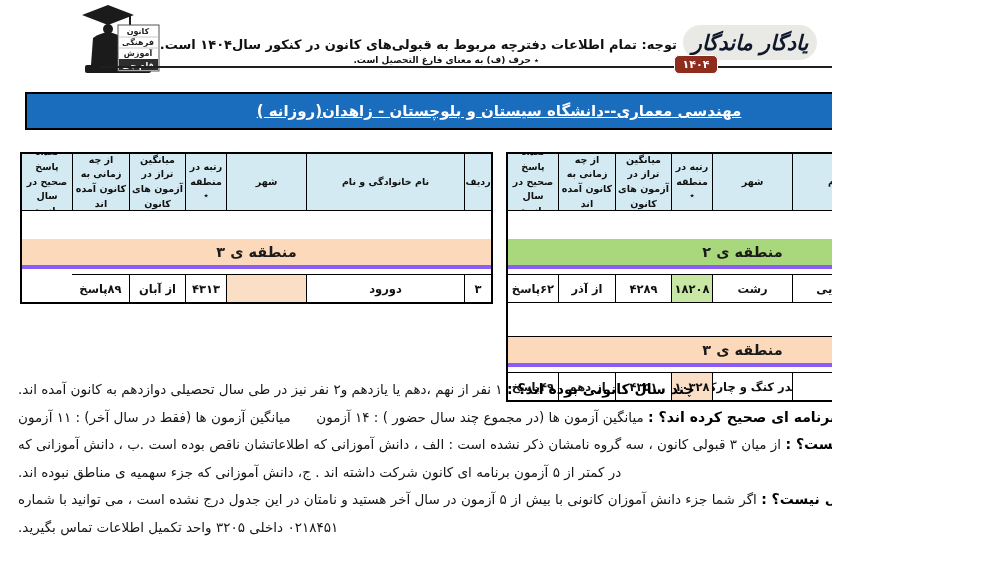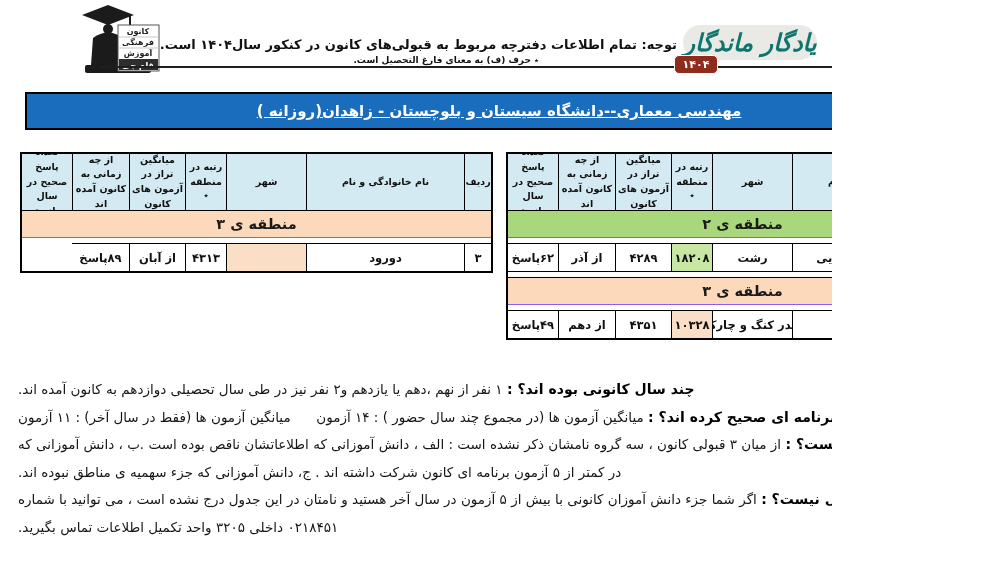--- a/index.html
+++ b/index.html
@@ -6,40 +6,40 @@
   #page{position:relative;width:832px;height:587px;background:#ffffff;overflow:hidden;
         font-family:"DejaVu Sans",sans-serif;color:#111;}
 
   
   .logo-wrap{position:absolute;left:74px;top:2px;width:88px;height:74px;}
   .notice1{position:absolute;top:37px;right:155px;font-size:13px;font-weight:bold;direction:rtl;white-space:nowrap;}
   .notice2{position:absolute;top:55px;right:293px;font-size:9px;font-weight:bold;direction:rtl;white-space:nowrap;}
   .rule{position:absolute;top:66px;left:100px;width:762px;height:2px;background:#1f1f1f;}
   .brand-pill{position:absolute;top:25px;right:15px;width:134px;height:35px;border-radius:18px;
               background:#e9e9e6;display:flex;align-items:center;justify-content:center;
-              font-size:24px;font-weight:bold;font-style:italic;direction:rtl;color:#0f766e;}
+              font-size:21px;font-weight:bold;font-style:italic;direction:rtl;color:#0f172a;}
   .year-badge{position:absolute;top:55px;right:114px;width:42px;height:17px;border-radius:5px;
               background:#8e2c1e;color:#fff;font-size:11px;font-weight:bold;display:flex;
               align-items:center;justify-content:center;border:1px solid #fff;z-index:3;}
 
   
   .title-bar{position:absolute;left:25px;top:92px;width:944px;height:34px;border:2px solid #000;
              background:#1a6dbd;color:#fff;display:flex;align-items:center;justify-content:center;
              font-size:15px;font-weight:bold;direction:rtl;text-decoration:underline;}
 
   
   .ptable{position:absolute;width:469px;border:2px solid #000;background:#fff;direction:rtl;}
   .trow{display:grid;grid-template-columns:27px 158px 80px 41px 56px 57px 50px;direction:rtl;}
   .cell{display:flex;align-items:center;justify-content:center;text-align:center;
         border-left:1px solid #000;overflow:hidden;}
   .trow .cell:last-child{border-left:none;}
   .hrow .cell{background:#d3eaf2;height:56px;font-size:9.5px;font-weight:bold;line-height:1.55;
               padding:0 1px;border-bottom:1px solid #000;}
   .bandrow .band{grid-column:1/-1;height:26px;display:flex;align-items:center;justify-content:center;
-        font-size:14.5px;font-weight:bold;border-bottom:1px solid #8b5cf6;color:#1a1a1a;}
+        font-size:14.5px;font-weight:bold;border-bottom:4px solid #8b5cf6;color:#1a1a1a;margin-top:28px;}
   .bandrow .band.bt{border-top:1px solid #000;}
   .gap{height:5px;}
   .drow .cell{height:27px;font-size:11.5px;font-weight:bold;border-top:1px solid #000;
               border-bottom:1px solid #000;white-space:nowrap;}
   .drow.nobb .cell{border-bottom:none;}
   .cell.name{justify-content:flex-start;padding:0 5px;text-align:right;}
 
   
   .notes{position:absolute;left:18px;top:376px;width:967px;direction:rtl;text-align:left;}
   .notes p{margin:0;font-size:13.5px;line-height:27.5px;color:#151515;}

